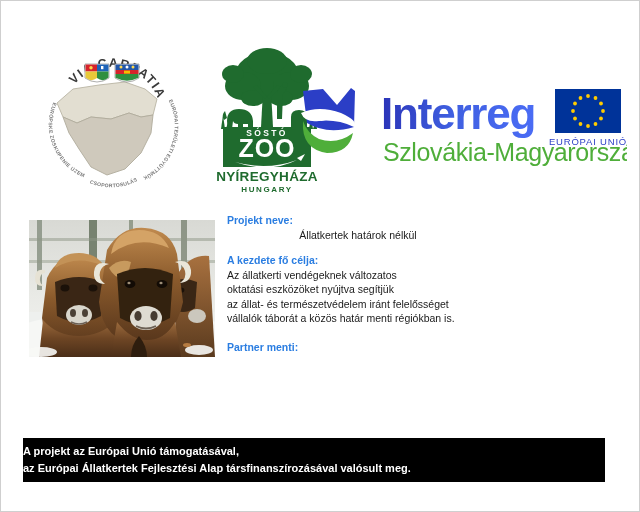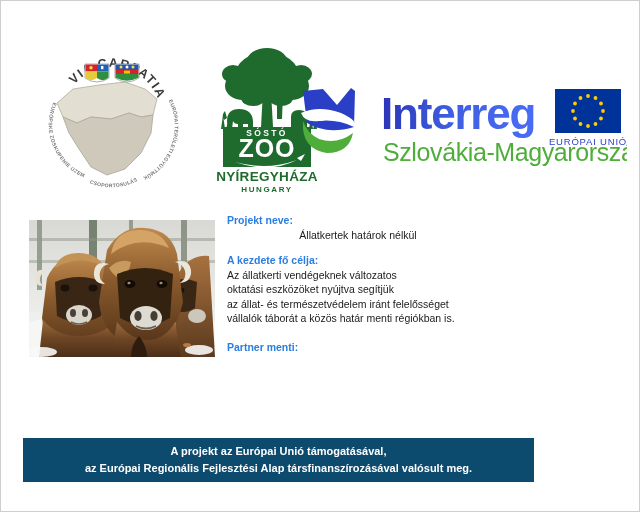--- a/index.html
+++ b/index.html
@@ -106,25 +106,24 @@
   .para div { white-space: nowrap; }
   .gap-s { height: 7px; }
   .gap-m { height: 11px; }
   .gap-l { height: 14px; }
   .gap-xl { height: 47px; }
 
   
   .banner {
     position: absolute;
     left: 22px; top: 437px;
-    width: 511px; height: 44px;
-    background: #0c4a6e;
+    width: 582px; height: 44px;
+    background: #000000;
     display: flex;
     flex-direction: column;
-    align-items: center;
     justify-content: center;
   }
   .banner .line {
     color: #ffffff;
     font-weight: bold;
     font-size: 11px;
     line-height: 17px;
     white-space: nowrap;
   }
 </style>
@@ -388,16 +387,16 @@
 
       <div class="gap-l"></div>
 
       <div class="lbl">Partner menti:</div>
     </div>
 
   </div>
 
   <div class="banner">
     <div class="line">A projekt az Európai Unió támogatásával,</div>
-    <div class="line">az Európai Regionális Fejlesztési Alap társfinanszírozásával valósult meg.</div>
+    <div class="line">az Európai Állatkertek Fejlesztési Alap társfinanszírozásával valósult meg.</div>
   </div>
 
 </div>
 
 </body></html>

